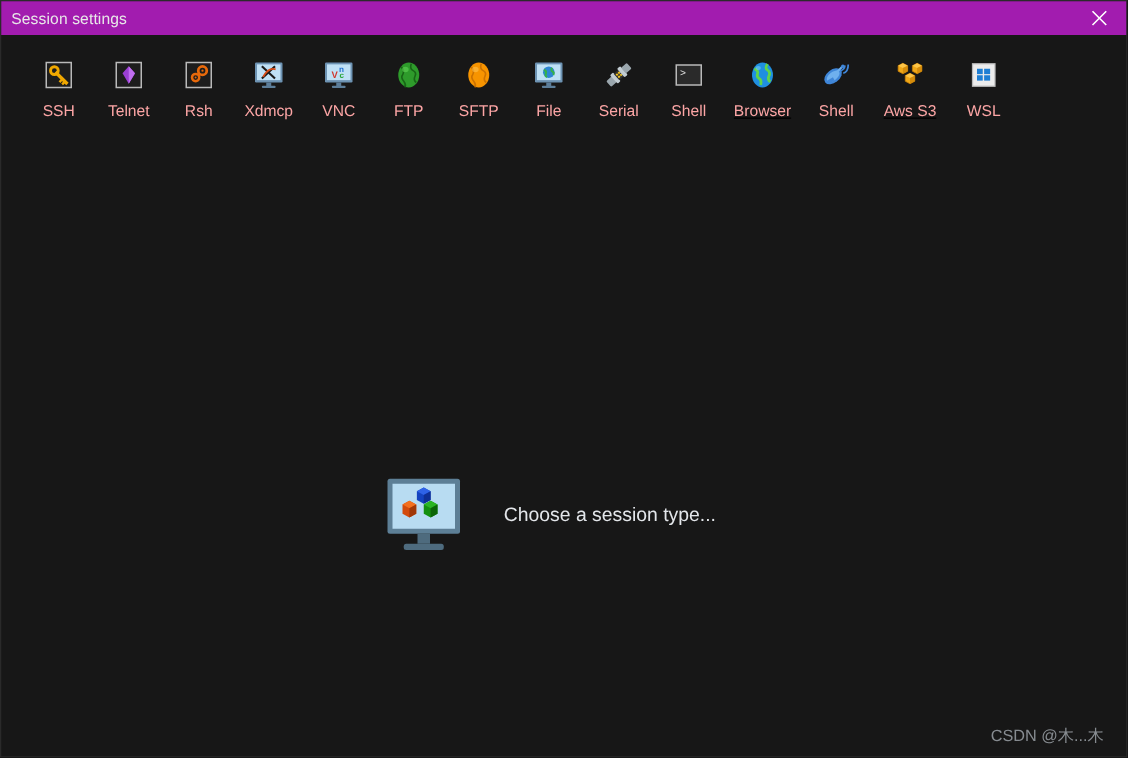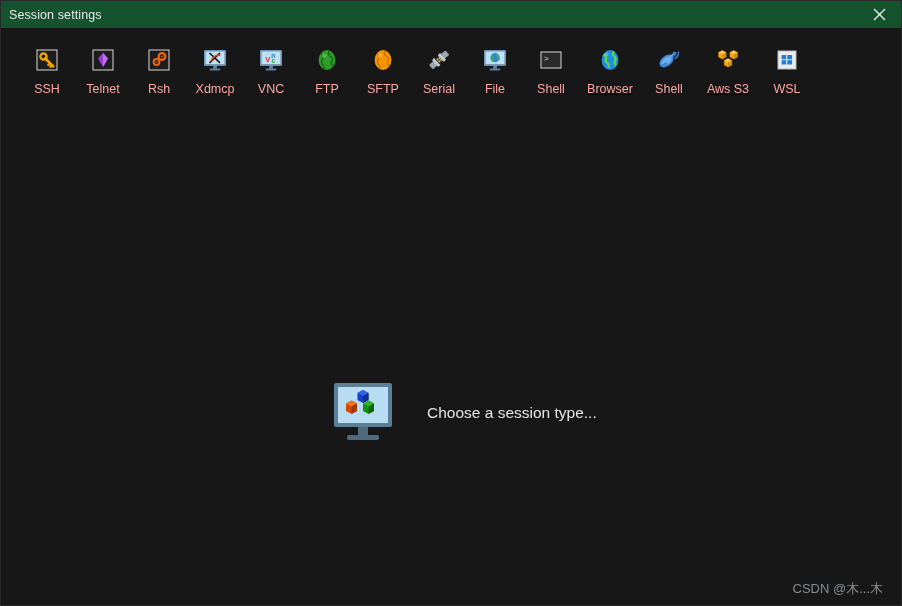--- a/index.html
+++ b/index.html
@@ -18,21 +18,21 @@
     background: #171717;
     border: 1px solid #2a2a2a;
     display: flex;
     flex-direction: column;
   }
 
   
   .titlebar {
     height: 27px;
     min-height: 27px;
-    background: #14532d;
+    background: #a21caf;
     display: flex;
     align-items: center;
     justify-content: space-between;
     padding: 0 0 0 8px;
     user-select: none;
   }
   .titlebar-title {
     color: #e8e8e8;
     font-size: 12.5px;
     letter-spacing: 0.1px;
@@ -79,21 +79,21 @@
     line-height: 14px;
   }
 
   
   .content {
     flex: 1;
     position: relative;
   }
   .center-block {
     position: absolute;
-    left: 331px;
+    left: 307px;
     top: 285px;
     display: flex;
     align-items: center;
     gap: 0px;
   }
   .center-icon {
     width: 62px;
     height: 64px;
     display: flex;
     align-items: center;
@@ -216,20 +216,35 @@
     <div class="tool-item">
       <span class="tool-icon">
         <svg width="26" height="26" viewBox="0 0 26 26">
           <ellipse cx="13" cy="13" rx="8.4" ry="10" fill="#f79400"></ellipse>
           <path d="M7 6.5 Q10 10 8 13 Q6.5 15 9 18 Q11 20.5 10 23" stroke="#c06900" stroke-width="1.3" fill="none" opacity="0.8"></path>
           <path d="M15 4 Q13.5 8 16.5 9.5 Q19.5 11 18 14 Q16.5 17 19 19" stroke="#c06900" stroke-width="1.3" fill="none" opacity="0.8"></path>
           <ellipse cx="10.3" cy="8.6" rx="2.6" ry="2.2" fill="#ffc14d" opacity="0.6"></ellipse>
         </svg>
       </span>
       <span class="tool-label">SFTP</span>
+    </div>
+
+    <div class="tool-item">
+      <span class="tool-icon">
+        <svg width="28" height="28" viewBox="0 0 28 28">
+          <rect x="3" y="4" width="22" height="16" rx="1" fill="#6d93b3"></rect>
+          <rect x="4.6" y="5.5" width="18.8" height="12.6" fill="#bfe0f5"></rect>
+          <rect x="12" y="20" width="4" height="3" fill="#5b7d99"></rect>
+          <rect x="8.5" y="22.6" width="11" height="1.8" rx="0.8" fill="#5b7d99"></rect>
+          <circle cx="14" cy="11.7" r="4.6" fill="#2f86d4"></circle>
+          <path d="M10.2 9.8 Q12.6 11 11.6 13.2 Q11 14.6 12.6 15.8" stroke="#36b24a" stroke-width="1.6" fill="none"></path>
+          <path d="M16.6 8.2 Q15.4 10.6 17.2 11.4 Q18.6 12.1 17.6 14" stroke="#36b24a" stroke-width="1.6" fill="none"></path>
+        </svg>
+      </span>
+      <span class="tool-label">File</span>
     </div>
 
     <div class="tool-item">
       <span class="tool-icon">
         <svg width="28" height="28" viewBox="0 0 28 28">
           <g transform="rotate(-42 14 14)">
             <rect x="3.2" y="11" width="6" height="6" rx="1" fill="#9aa6ad"></rect>
             <rect x="8.6" y="9.4" width="3.4" height="9.2" rx="1" fill="#c2ccd2"></rect>
             <rect x="11.6" y="10.6" width="5" height="6.8" fill="#2f2f2f"></rect>
             <rect x="12.4" y="12" width="1.6" height="1.6" fill="#f6c622"></rect>
@@ -239,35 +254,20 @@
             <rect x="16.2" y="9.4" width="3.4" height="9.2" rx="1" fill="#c2ccd2"></rect>
             <rect x="19.2" y="11" width="6" height="6" rx="1" fill="#9aa6ad"></rect>
           </g>
         </svg>
       </span>
       <span class="tool-label">Serial</span>
     </div>
 
     <div class="tool-item">
       <span class="tool-icon">
-        <svg width="28" height="28" viewBox="0 0 28 28">
-          <rect x="3" y="4" width="22" height="16" rx="1" fill="#6d93b3"></rect>
-          <rect x="4.6" y="5.5" width="18.8" height="12.6" fill="#bfe0f5"></rect>
-          <rect x="12" y="20" width="4" height="3" fill="#5b7d99"></rect>
-          <rect x="8.5" y="22.6" width="11" height="1.8" rx="0.8" fill="#5b7d99"></rect>
-          <circle cx="14" cy="11.7" r="4.6" fill="#2f86d4"></circle>
-          <path d="M10.2 9.8 Q12.6 11 11.6 13.2 Q11 14.6 12.6 15.8" stroke="#36b24a" stroke-width="1.6" fill="none"></path>
-          <path d="M16.6 8.2 Q15.4 10.6 17.2 11.4 Q18.6 12.1 17.6 14" stroke="#36b24a" stroke-width="1.6" fill="none"></path>
-        </svg>
-      </span>
-      <span class="tool-label">File</span>
-    </div>
-
-    <div class="tool-item">
-      <span class="tool-icon">
         <svg width="26" height="26" viewBox="0 0 26 26">
           <rect x="3" y="5" width="20" height="16" fill="#2a2a2a" stroke="#b9b9b9" stroke-width="1.2"></rect>
           <text x="6" y="13.6" font-family="Liberation Mono, monospace" font-size="8" fill="#e6e6e6">&gt;</text>
         </svg>
       </span>
       <span class="tool-label">Shell</span>
     </div>
 
     <div class="tool-item wide">
       <span class="tool-icon">

